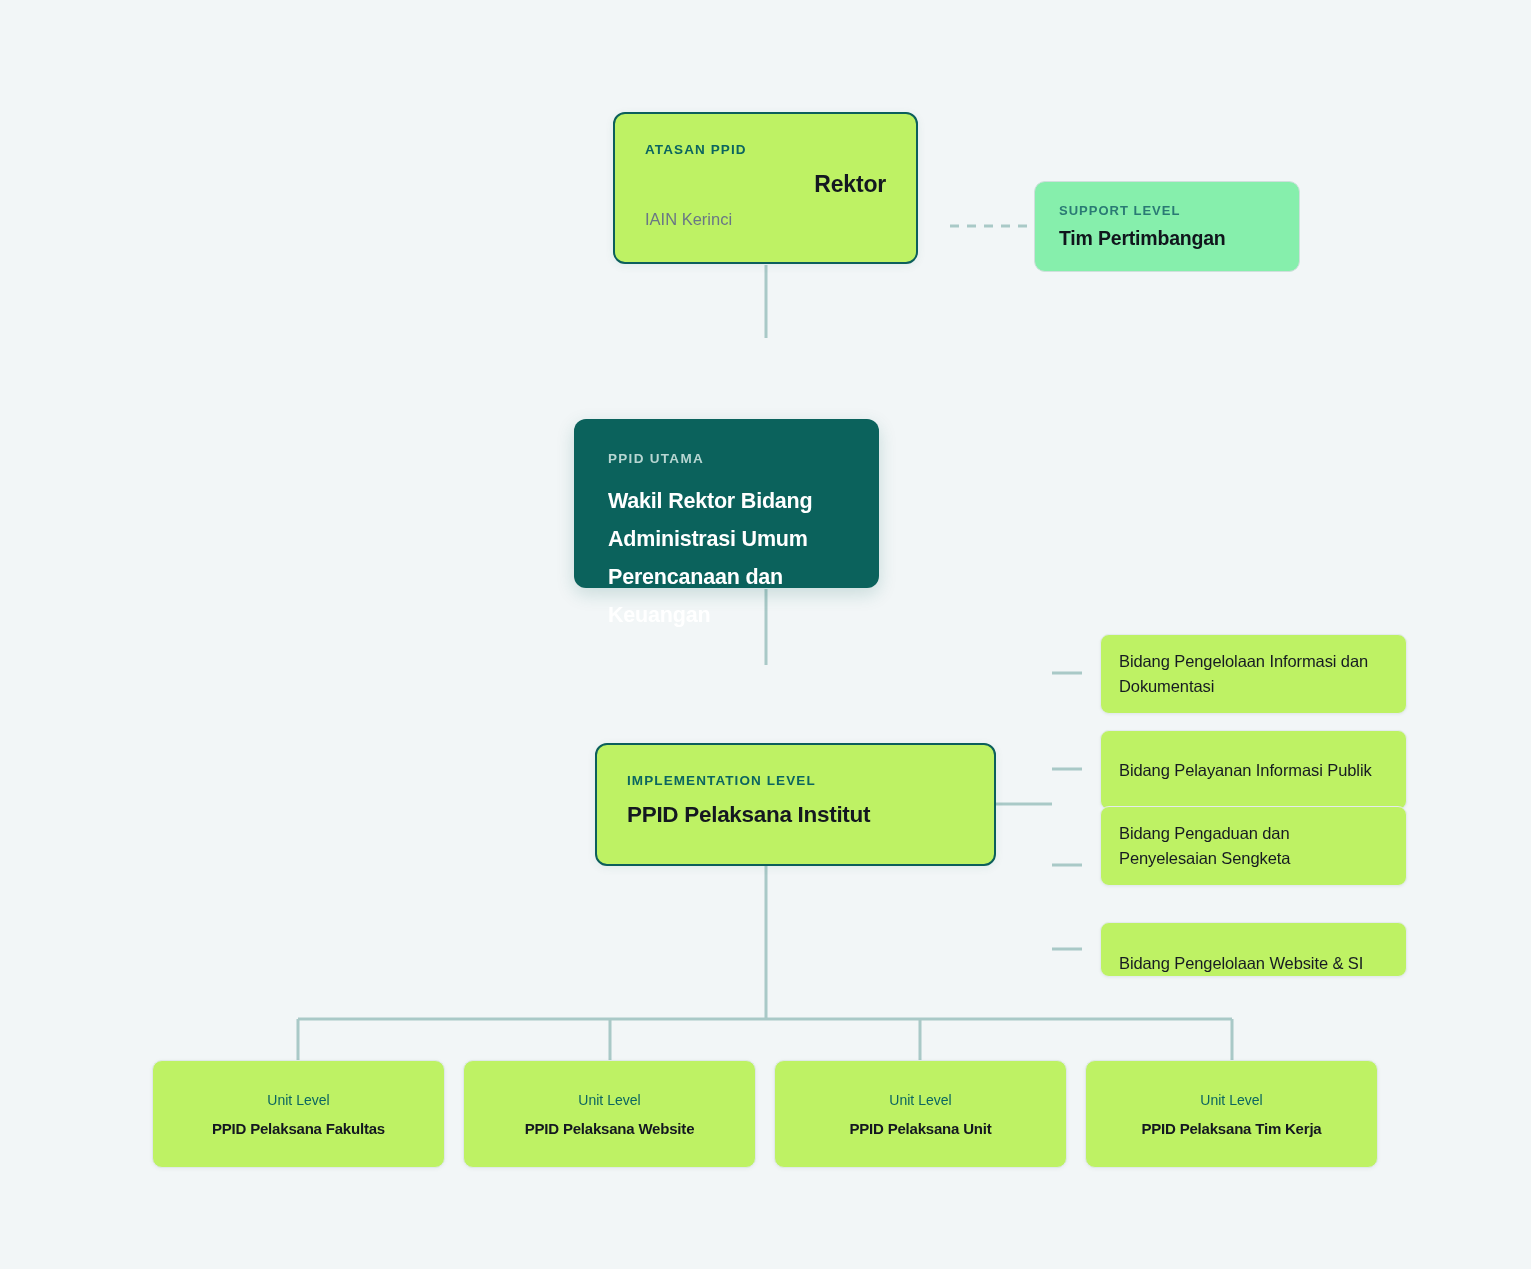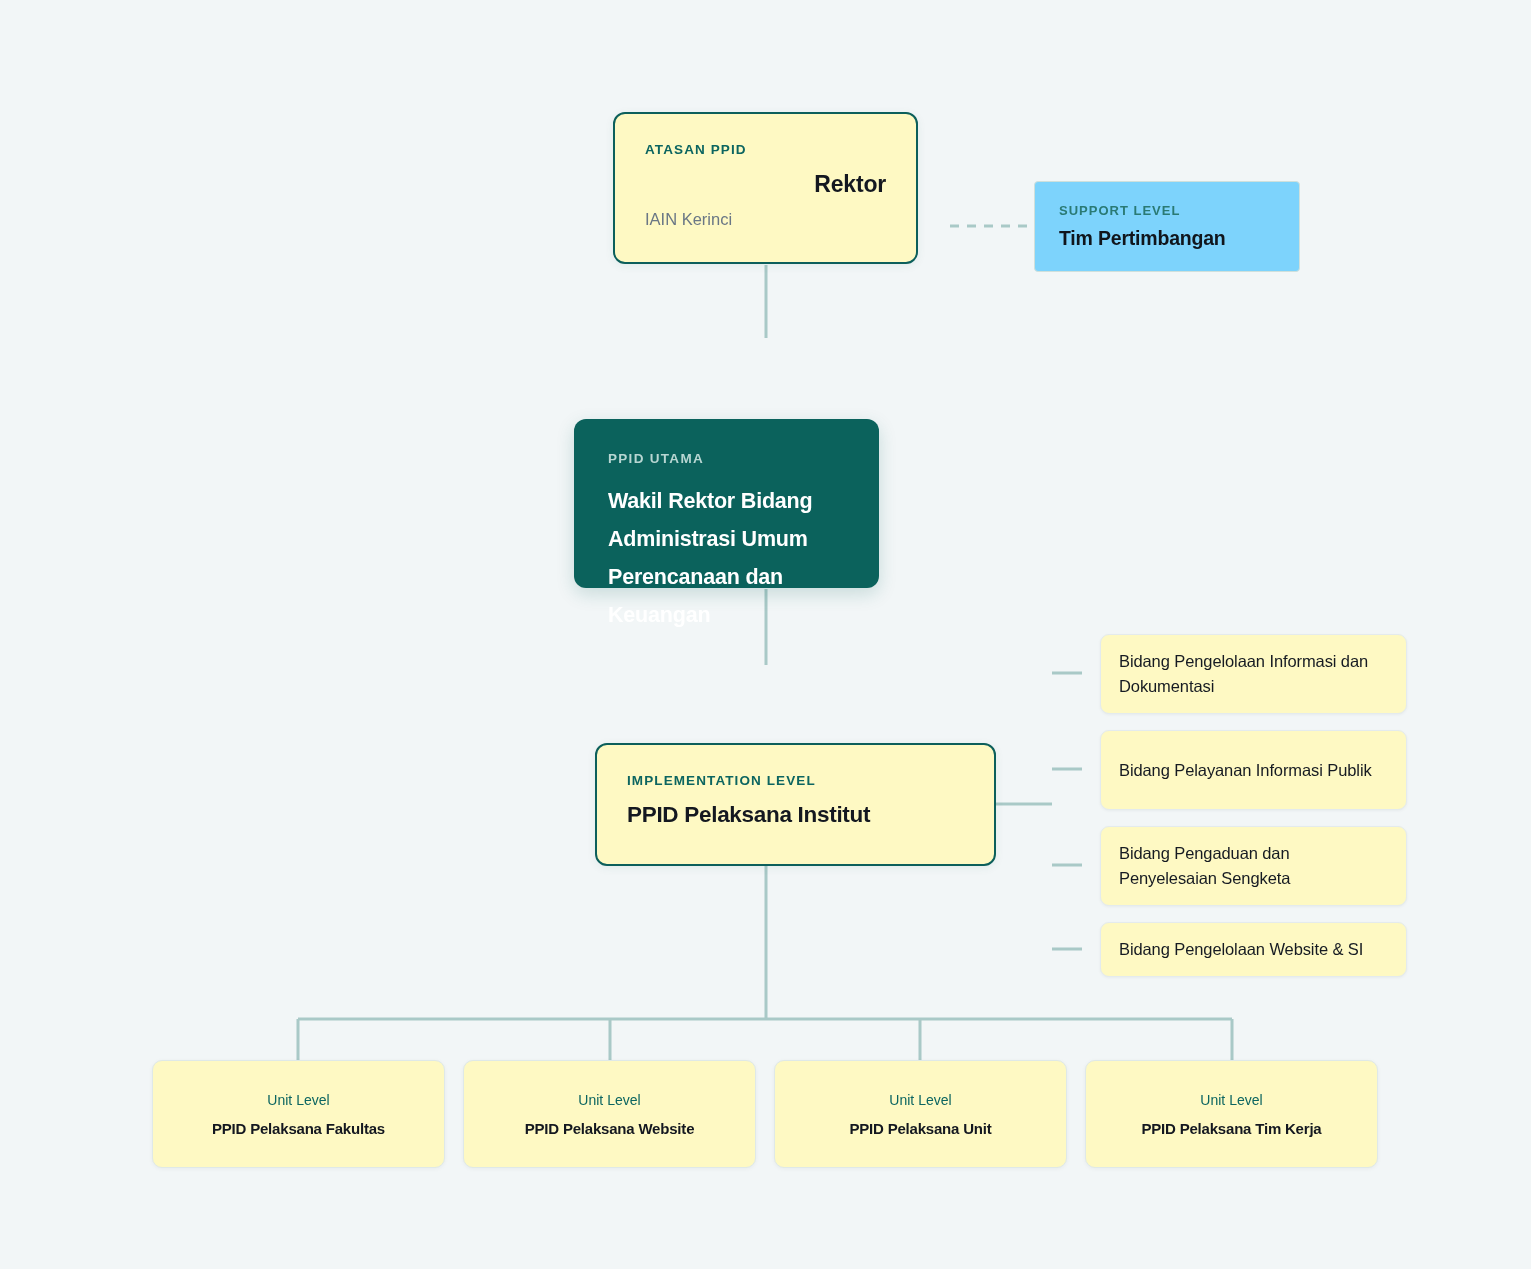--- a/index.html
+++ b/index.html
@@ -28,21 +28,21 @@
     width: 1531px;
     height: 1269px;
     pointer-events: none;
   }
 
   
   .node {
     position: absolute;
     box-sizing: border-box;
     border-radius: 10px;
-    background: #fef9c3;
+    background: #bef264;
   }
 
   
   .node-rektor {
     left: 613px;
     top: 112px;
     width: 305px;
     height: 152px;
     border: 2px solid #0c5f5b;
     border-radius: 12px;
@@ -70,23 +70,23 @@
     font-size: 16.5px;
     margin: 0;
   }
 
   
   .node-support {
     left: 1034px;
     top: 181px;
     width: 266px;
     height: 91px;
-    background: #7dd3fc;
+    background: #86efac;
     border: 1px solid #cfe0dc;
-    border-radius: 4px;
+    border-radius: 11px;
     padding: 21px 24px 0 24px;
   }
   .node-support .eyebrow {
     font-size: 13px;
     letter-spacing: 1px;
     color: #2a7a74;
     margin-bottom: 9px;
   }
   .node-support .title {
     color: #10151c;
@@ -159,22 +159,22 @@
     box-sizing: border-box;
   }
   .node-bidang .label {
     color: #161b22;
     font-size: 16.5px;
     line-height: 25px;
     letter-spacing: -0.1px;
   }
   .bidang-0 { top: 634px; height: 80px; align-items: center; }
   .bidang-1 { top: 730px; height: 80px; }
-  .bidang-2 { top: 826px; height: 80px; }
-  .bidang-3 { top: 922px; height: 55px; }
+  .bidang-2 { top: 806px; height: 80px; }
+  .bidang-3 { top: 922px; height: 55px; align-items: flex-end; }
 
   
   .node-unit {
     top: 1060px;
     width: 293px;
     height: 108px;
     border: 1px solid #dfe9e7;
     border-radius: 10px;
     box-shadow: 0 1px 4px rgba(20,40,50,0.05);
     display: flex;

